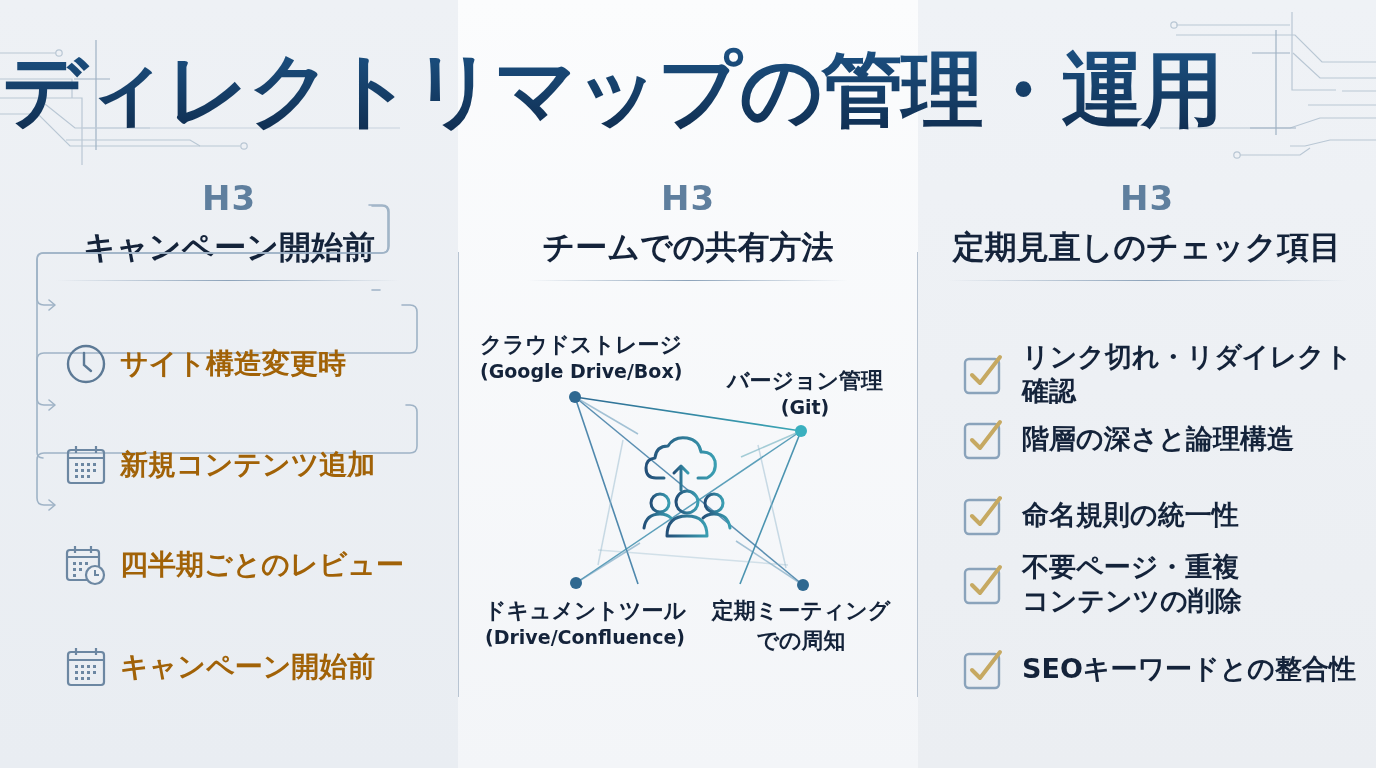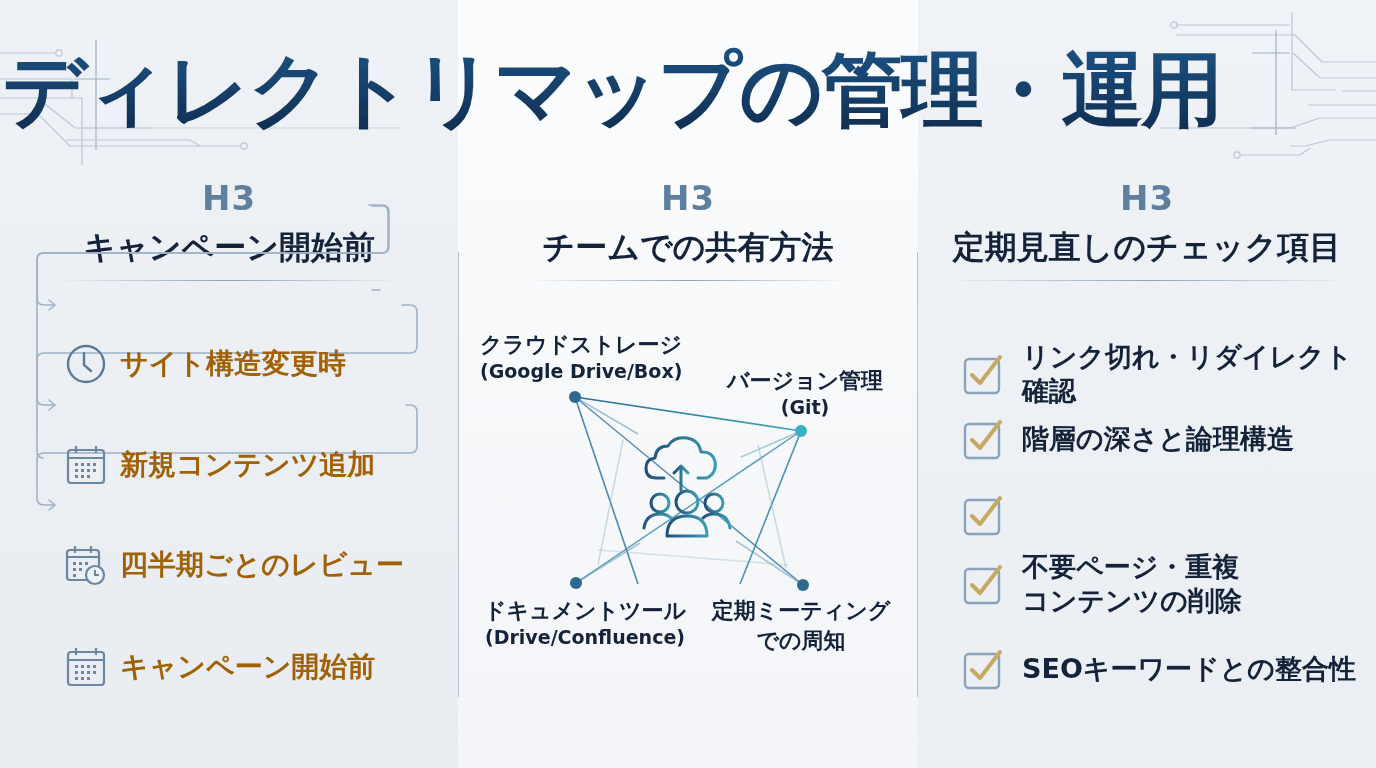--- a/index.html
+++ b/index.html
@@ -308,20 +308,21 @@
         <rect x="3" y="8" width="34" height="34" rx="4" fill="none" stroke="#8aa3bb" stroke-width="2.4"></rect>
         <path d="M10 24 L18 32 L38 6" fill="none" stroke="#c6a962" stroke-width="4" stroke-linecap="round" stroke-linejoin="round"></path>
       </svg>
     <span class="chk-text">階層の深さと論理構造</span>
   </div>
   <div class="chk-item" style="top:322px;">
     <svg class="chk-icon" viewBox="0 0 46 46">
         <rect x="3" y="8" width="34" height="34" rx="4" fill="none" stroke="#8aa3bb" stroke-width="2.4"></rect>
         <path d="M10 24 L18 32 L38 6" fill="none" stroke="#c6a962" stroke-width="4" stroke-linecap="round" stroke-linejoin="round"></path>
       </svg>
+    <span class="chk-text">命名規則の統一性</span>
   </div>
   <div class="chk-item" style="top:380px;">
     <svg class="chk-icon" viewBox="0 0 46 46">
         <rect x="3" y="8" width="34" height="34" rx="4" fill="none" stroke="#8aa3bb" stroke-width="2.4"></rect>
         <path d="M10 24 L18 32 L38 6" fill="none" stroke="#c6a962" stroke-width="4" stroke-linecap="round" stroke-linejoin="round"></path>
       </svg>
     <span class="chk-text">
       <span style="display:block;">不要ページ・重複</span>
       <span style="display:block;">コンテンツの削除</span>
     </span>

